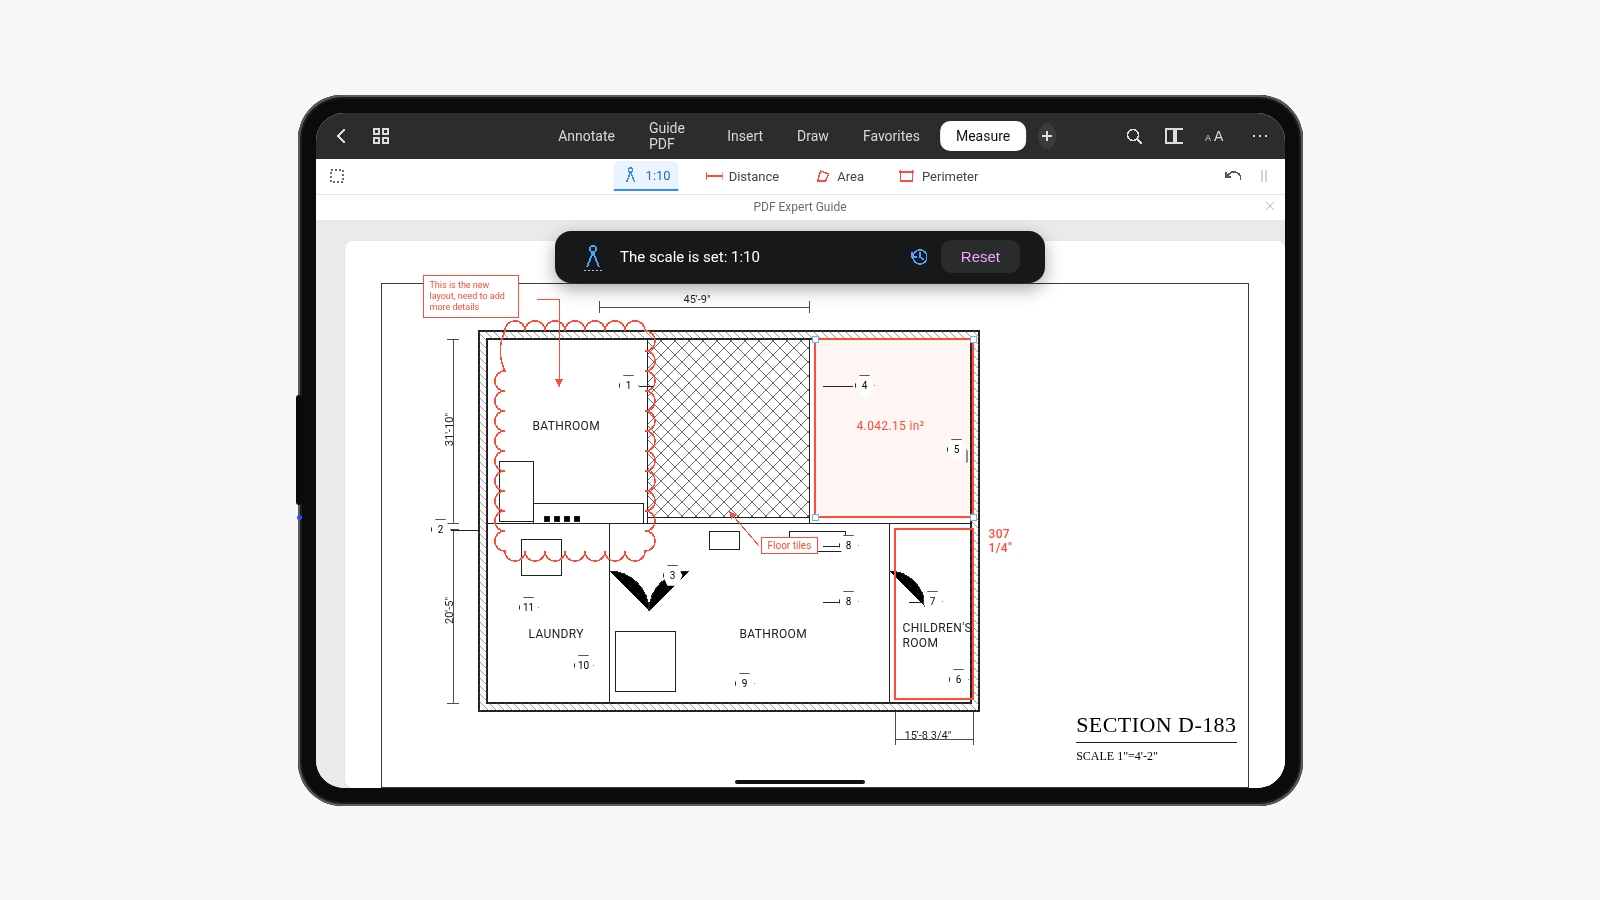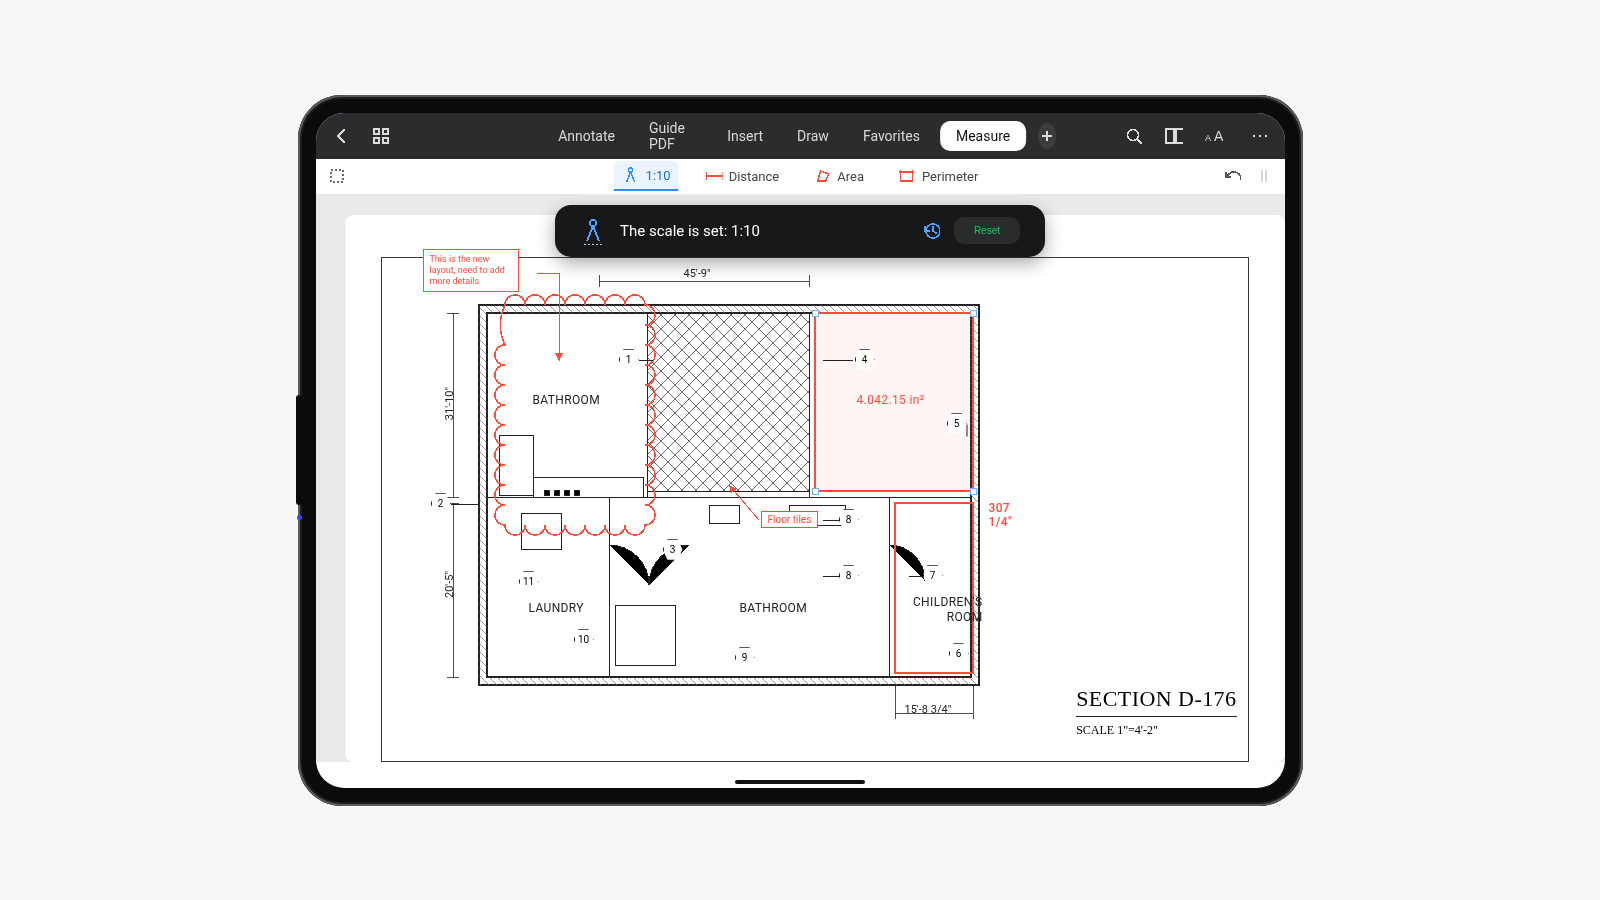--- a/index.html
+++ b/index.html
@@ -54,21 +54,21 @@
   .sb-right{margin-left:auto;display:flex;gap:14px;align-items:center}
   
   .titlebar{height:26px;background:#fff;border-bottom:1px solid var(--subbar-border);display:flex;align-items:center;justify-content:center;font-size:12px;color:#6b6c6e;position:relative}
   .titlebar .close{position:absolute;right:10px;color:#b6b7ba}
   
   .content{position:relative;height:calc(100% - 46px - 36px - 26px);background:var(--grey);overflow:hidden}
   
   .hud{position:absolute;top:10px;left:50%;transform:translateX(-50%);background:#17181a;border-radius:16px;color:#fff;display:flex;align-items:center;gap:25px;padding:10px 25px;height:52px;min-width:490px;box-shadow:0 6px 18px rgba(0,0,0,.35)}
   .hud .msg{font-size:15px;color:#fff;display:flex;align-items:center;gap:14px}
   .hud .right{margin-left:auto;display:flex;align-items:center;gap:14px}
-  .hud .reset{background:#2a2b2d;color:#22c55e;border:none;border-radius:10px;padding:8px 20px;font-size:10px}
+  .hud .reset{background:#2a2b2d;color:#f0abfc;border:none;border-radius:10px;padding:8px 20px;font-size:15px}
   
   .paper{position:absolute;left:29px;right:0;top:20px;bottom:0;background:var(--paper);border-radius:8px;box-shadow:0 1px 3px rgba(0,0,0,.06)}
   .frame{position:absolute;left:36px;right:36px;top:42px;bottom:0;border:1px solid var(--line)}
   
   .plan{position:absolute;left:64px;top:30px;width:612px;}
   .hex{width:20px;height:22px;border:1px solid #222;display:flex;align-items:center;justify-content:center;font-size:10px;background:#fff;clip-path:polygon(25% 3%,75% 3%,100% 50%,75% 97%,25% 97%,0 50%);position:absolute}
   .lead{position:absolute;background:#222;height:1px}
   .ptext{position:absolute;font-size:12px;color:#222;letter-spacing:.03em}
   .dim-text{position:absolute;font-size:11px;color:#222;background:transparent}
   .dim-textV{writing-mode:vertical-rl;transform:rotate(180deg)}
@@ -214,20 +214,29 @@
           </span>
           <span class="icon" style="opacity:.35">
             <svg width="8" height="14">
                 <line x1="2" y1="1" x2="2" y2="13" stroke="#888" stroke-width="1.4"></line>
                 <line x1="6" y1="1" x2="6" y2="13" stroke="#888" stroke-width="1.4"></line>
               </svg>
           </span>
         </div>
       </div>
 
+      <div class="titlebar">
+        <span>PDF Expert Guide</span>
+        <span class="close clk">
+          <svg width="10" height="10">
+              <line x1="1" y1="1" x2="9" y2="9" stroke="#b6b7ba" stroke-width="1.4"></line>
+              <line x1="9" y1="1" x2="1" y2="9" stroke="#b6b7ba" stroke-width="1.4"></line>
+            </svg>
+        </span>
+      </div>
 
       <div class="content">
         <div class="paper">
           <div class="frame"></div>
 
           <div class="plan">
             <svg viewBox="0 0 612 500" width="612" height="500">
               <defs>
                 <pattern id="hatch" patternUnits="userSpaceOnUse" width="8" height="8">
                   <path d="M0 0 L8 8" stroke="#6b6b6b" stroke-width="0.7"></path>
@@ -323,21 +332,21 @@
                a10 10 0 0 1 0 20 a10 10 0 0 1 0 20 a10 10 0 0 1 0 20 a10 10 0 0 1 0 20 a10 10 0 0 1 0 20 a10 10 0 0 1 0 20 a10 10 0 0 1 0 20 a10 10 0 0 1 0 20 a10 10 0 0 1 0 20 a10 10 0 0 1 0 20 a10 10 0 0 1 0 20
                a10 10 0 0 1 -20 0 a10 10 0 0 1 -20 0 a10 10 0 0 1 -20 0 a10 10 0 0 1 -20 0 a10 10 0 0 1 -20 0 a10 10 0 0 1 -20 0 a10 10 0 0 1 -20 0
                a10 10 0 0 1 0 -20 a10 10 0 0 1 0 -20 a10 10 0 0 1 0 -20 a10 10 0 0 1 0 -20 a10 10 0 0 1 0 -20 a10 10 0 0 1 0 -20 a10 10 0 0 1 0 -20 a10 10 0 0 1 0 -20 a10 10 0 0 1 0 -20
                A46 46 0 0 1 96 60 Z"></path>
             </svg>
 
             
             <span class="ptext" style="left:124px;top:148px">BATHROOM</span>
             <span class="ptext" style="left:120px;top:356px">LAUNDRY</span>
             <span class="ptext" style="left:331px;top:356px">BATHROOM</span>
-            <span class="ptext" style="left:494px;top:350px;text-align:right;width:80px;line-height:1.25">CHILDREN'S ROOM</span>
+            <span class="ptext" style="left:494px;top:350px;text-align:left;width:80px;line-height:1.25">CHILDREN'S ROOM</span>
 
             <span class="ptext" style="left:448px;top:148px;color:var(--accent-red);font-weight:400">4.042.15 in²</span>
             <span class="ptext" style="left:580px;top:256px;color:var(--accent-red);font-weight:500">307 1/4"</span>
 
             
             <span class="hex" style="left:210px;top:104px">1</span>
             <span class="hex" style="left:22px;top:248px">2</span>
             <span class="hex" style="left:254px;top:294px">3</span>
             <span class="hex" style="left:446px;top:104px">4</span>
             <span class="hex" style="left:538px;top:168px">5</span>
@@ -363,21 +372,21 @@
             <span class="dim-text dim-textV" style="left:34px;top:142px">31'-10"</span>
             <span class="dim-text dim-textV" style="left:34px;top:326px">20'-5"</span>
             <span class="dim-text" style="left:496px;top:458px">15'-8 3/4"</span>
 
             
             <div class="anno" style="left:14px;top:4px">This is the new layout, need to add more details</div>
             <div class="tinybox" style="left:352px;top:266px">Floor tiles</div>
           </div>
 
           <div class="tblock">
-            <div class="big">SECTION D-176</div>
+            <div class="big">SECTION D-183</div>
             <div class="small">SCALE 1"=4'-2"</div>
           </div>
         </div>
 
         <div class="hud">
           <div class="msg">
             <span class="icon" style="width:26px;height:28px">
               <svg width="26" height="28">
                 <circle cx="13" cy="6" r="3" fill="none" stroke="#4ea3ff" stroke-width="1.6"></circle>
                 <line x1="13" y1="9" x2="7" y2="24" stroke="#4ea3ff" stroke-width="1.8"></line>

